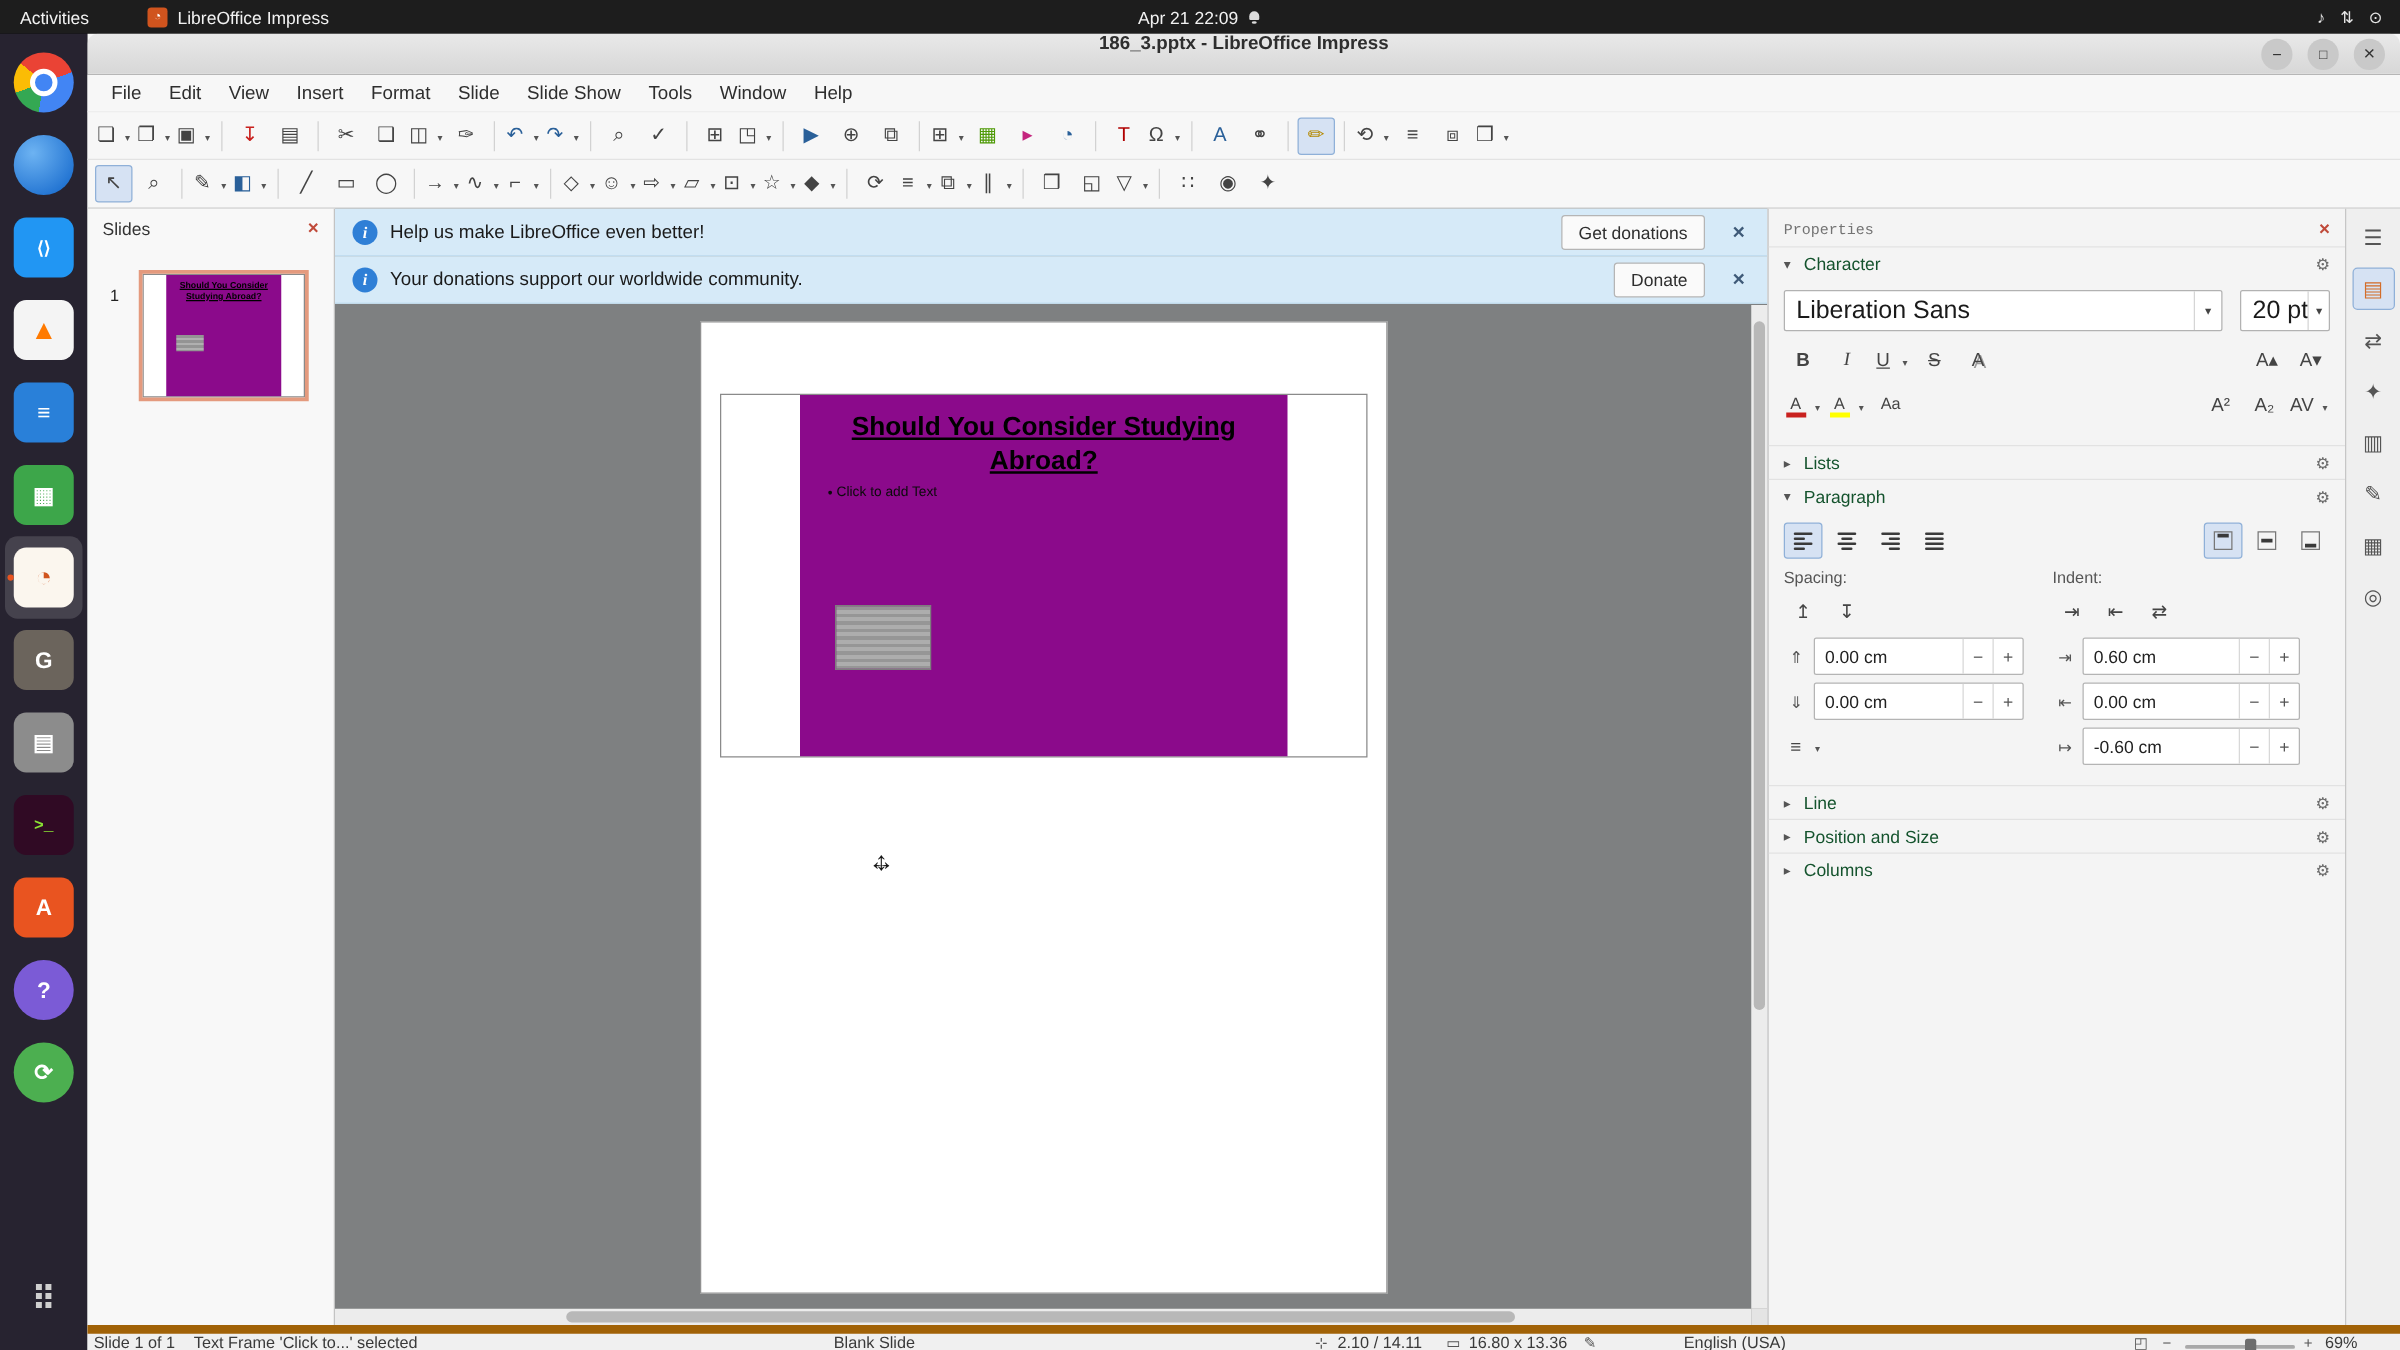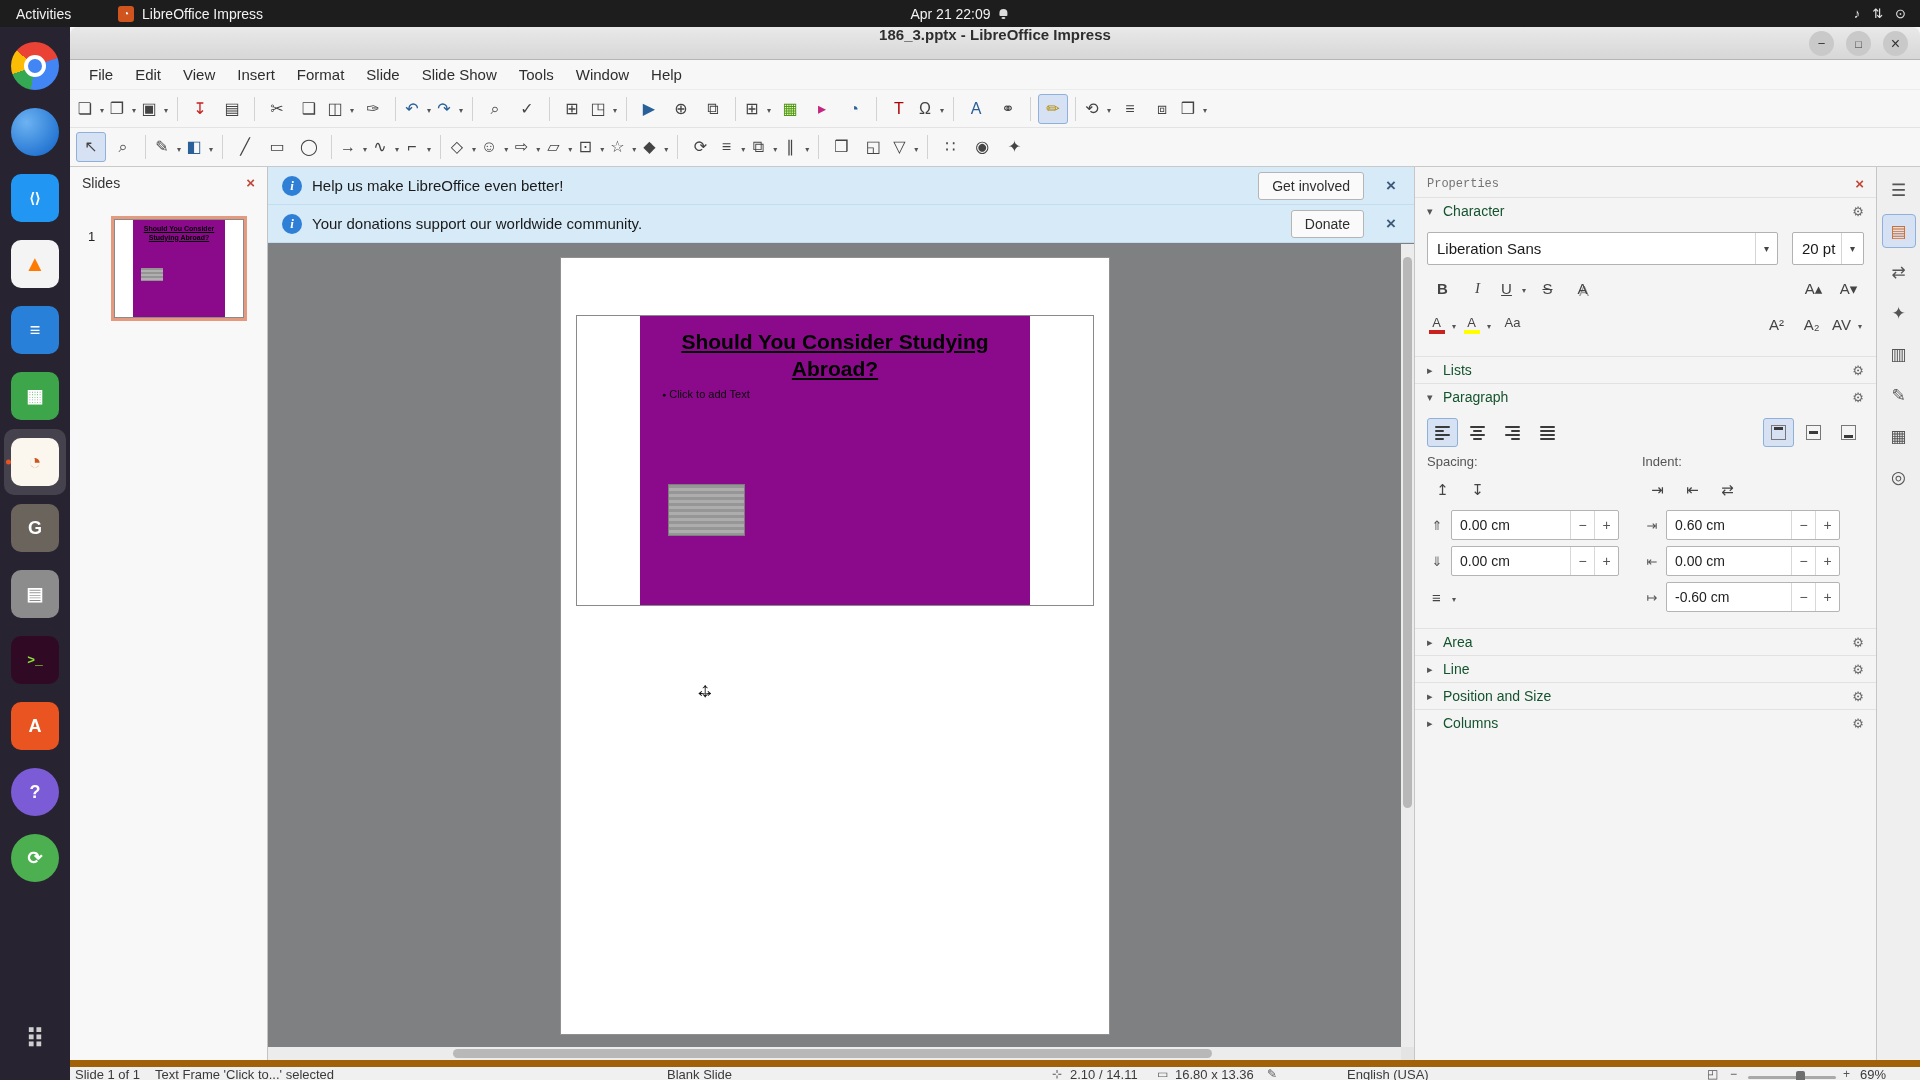--- a/index.html
+++ b/index.html
@@ -162,21 +162,21 @@
                  border-top:1px solid #e2e2e2; }
   .chev { width:12px; color:#555; font-size:11px; }
   .chev.c-down::before { content:"▾"; } .chev.c-right::before { content:"▸"; }
   .sec-label { flex:1; margin-left:4px; font-size:14px; color:#14532d; }
   .gear::before { content:"⚙"; font-size:13px; color:#6b6b6b; }
   .sec-body { padding:8px 12px 10px 12px; }
   .font-row { display:flex; gap:14px; margin-bottom:9px; }
   .combo { display:flex; height:33px; background:#fff; border:1px solid #b2b2b2; border-radius:2px;
            align-items:center; }
   .name-combo { flex:1; } .size-combo { width:72px; }
-  .combo-val { flex:1; padding-left:9px; font-size:15px; color:#1a1a1a; white-space:nowrap; }
+  .combo-val { flex:1; padding-left:9px; font-size:20px; color:#1a1a1a; white-space:nowrap; }
   .combo-arrow { width:22px; align-self:stretch; display:flex; align-items:center;
                  justify-content:center; border-left:1px solid #d5d5d5; color:#444; }
   .combo-arrow::before { content:"▾"; font-size:10px; }
   .btn-row { display:flex; justify-content:space-between; align-items:center; margin-bottom:7px; }
   .btn-group { display:flex; gap:4px; }
   .pbtn { min-width:31px; height:29px; font-size:15px; }
   .pbtn.cb { flex-direction:column; }
   .pbtn.cb .g { font-size:13px; }
   .cbar { display:block; width:16px; height:4px; margin-top:1px; }
   [data-name="bold-button"] .g { font-weight:bold; }
@@ -565,21 +565,21 @@
         </div>
       </div>
     </div>
 
     <div id="main" data-name="workspace">
       <div id="infobars" data-name="infobar-stack">
 
       <div class="infobar" data-name="infobar">
             <span class="info-ico" data-name="info-icon"></span>
             <span class="info-text" data-name="infobar-text">Help us make LibreOffice even better!</span>
-            <button class="info-btn" data-name="infobar-action-button">Get involved</button>
+            <button class="info-btn" data-name="infobar-action-button">Get donations</button>
             <span class="info-close" data-name="infobar-close-icon"></span>
           </div>
           <div class="infobar" data-name="infobar">
             <span class="info-ico" data-name="info-icon"></span>
             <span class="info-text" data-name="infobar-text">Your donations support our worldwide community.</span>
             <button class="info-btn" data-name="infobar-action-button">Donate</button>
             <span class="info-close" data-name="infobar-close-icon"></span>
           </div>
         </div>
 
@@ -840,25 +840,20 @@
               <span class="sp-val" data-name="first-line-indent-value">-0.60 cm</span>
               <span class="sp-btn dec" data-name="spin-decrease-button"></span>
               <span class="sp-btn inc" data-name="spin-increase-button"></span>
             </span>
           </span>
         </div>
       </div>
 
       <div data-name="collapsed-sections">
 
-      <div class="section-row" data-name="section-area">
-            <span class="chev c-right" data-name="chevron-right-icon"></span>
-            <span class="sec-label" data-name="section-label">Area</span>
-            <span class="gear" data-name="section-settings-icon"></span>
-          </div>
           <div class="section-row" data-name="section-line">
             <span class="chev c-right" data-name="chevron-right-icon"></span>
             <span class="sec-label" data-name="section-label">Line</span>
             <span class="gear" data-name="section-settings-icon"></span>
           </div>
           <div class="section-row" data-name="section-position-size">
             <span class="chev c-right" data-name="chevron-right-icon"></span>
             <span class="sec-label" data-name="section-label">Position and Size</span>
             <span class="gear" data-name="section-settings-icon"></span>
           </div>

